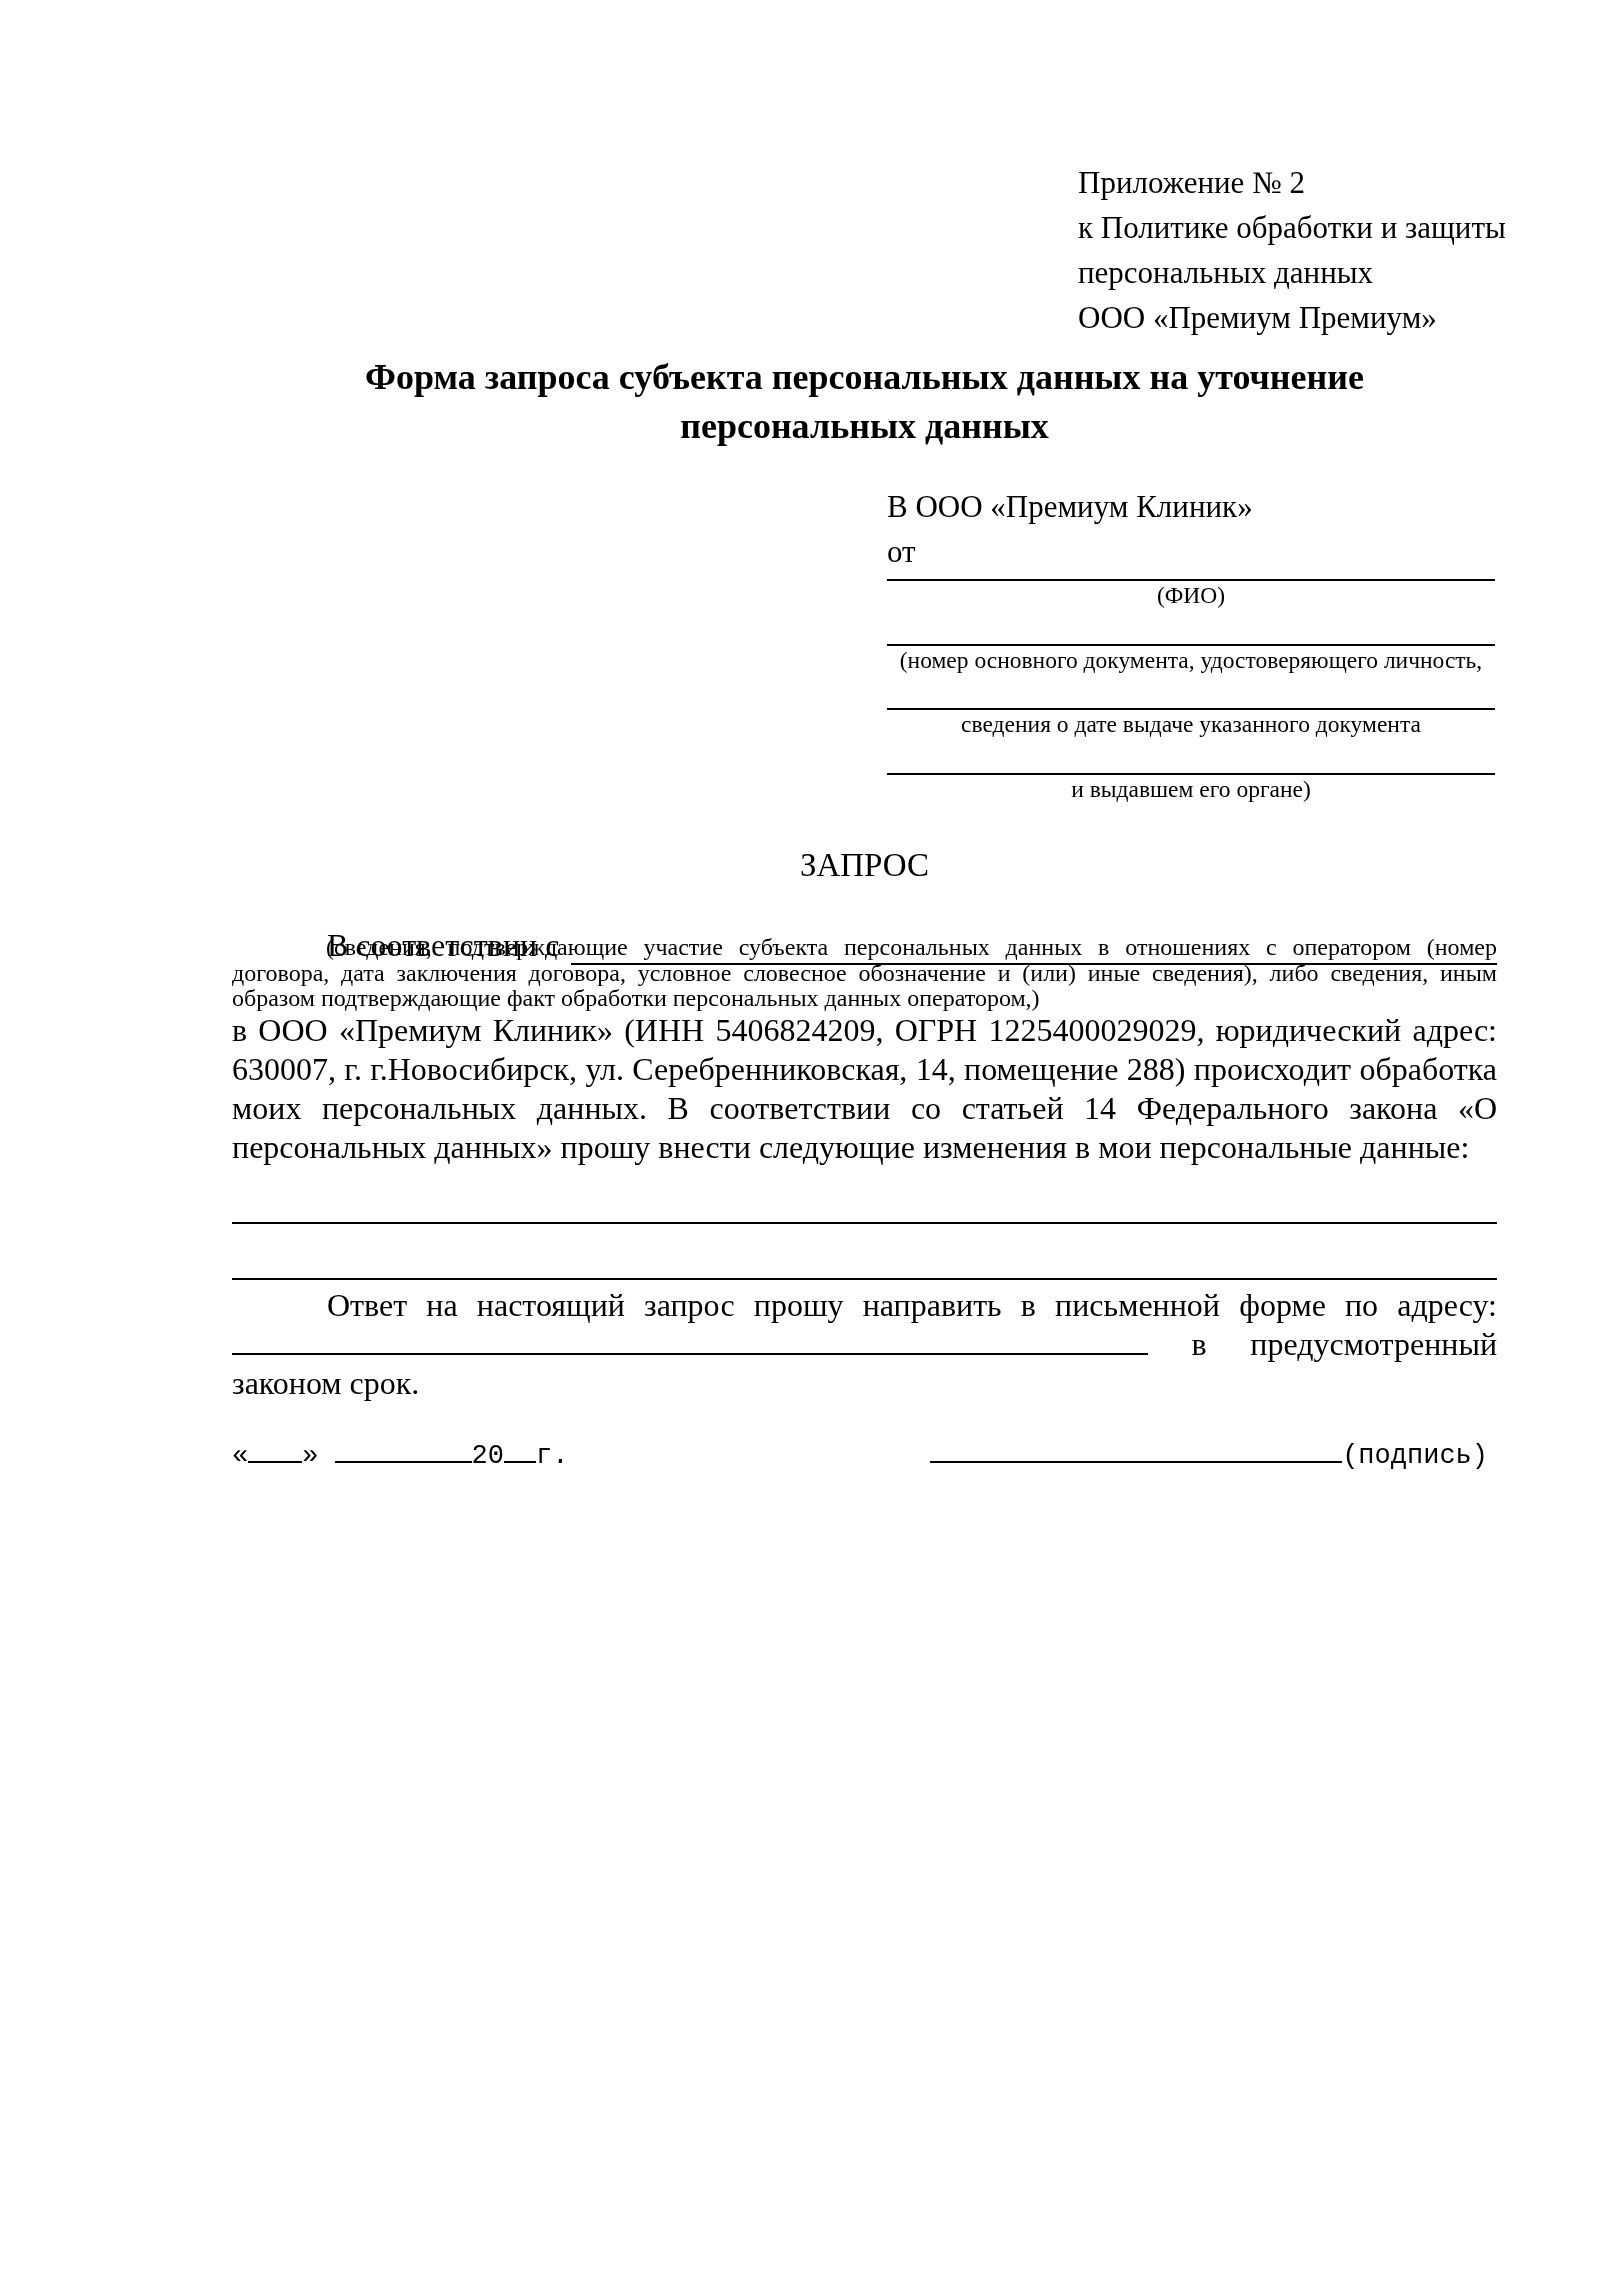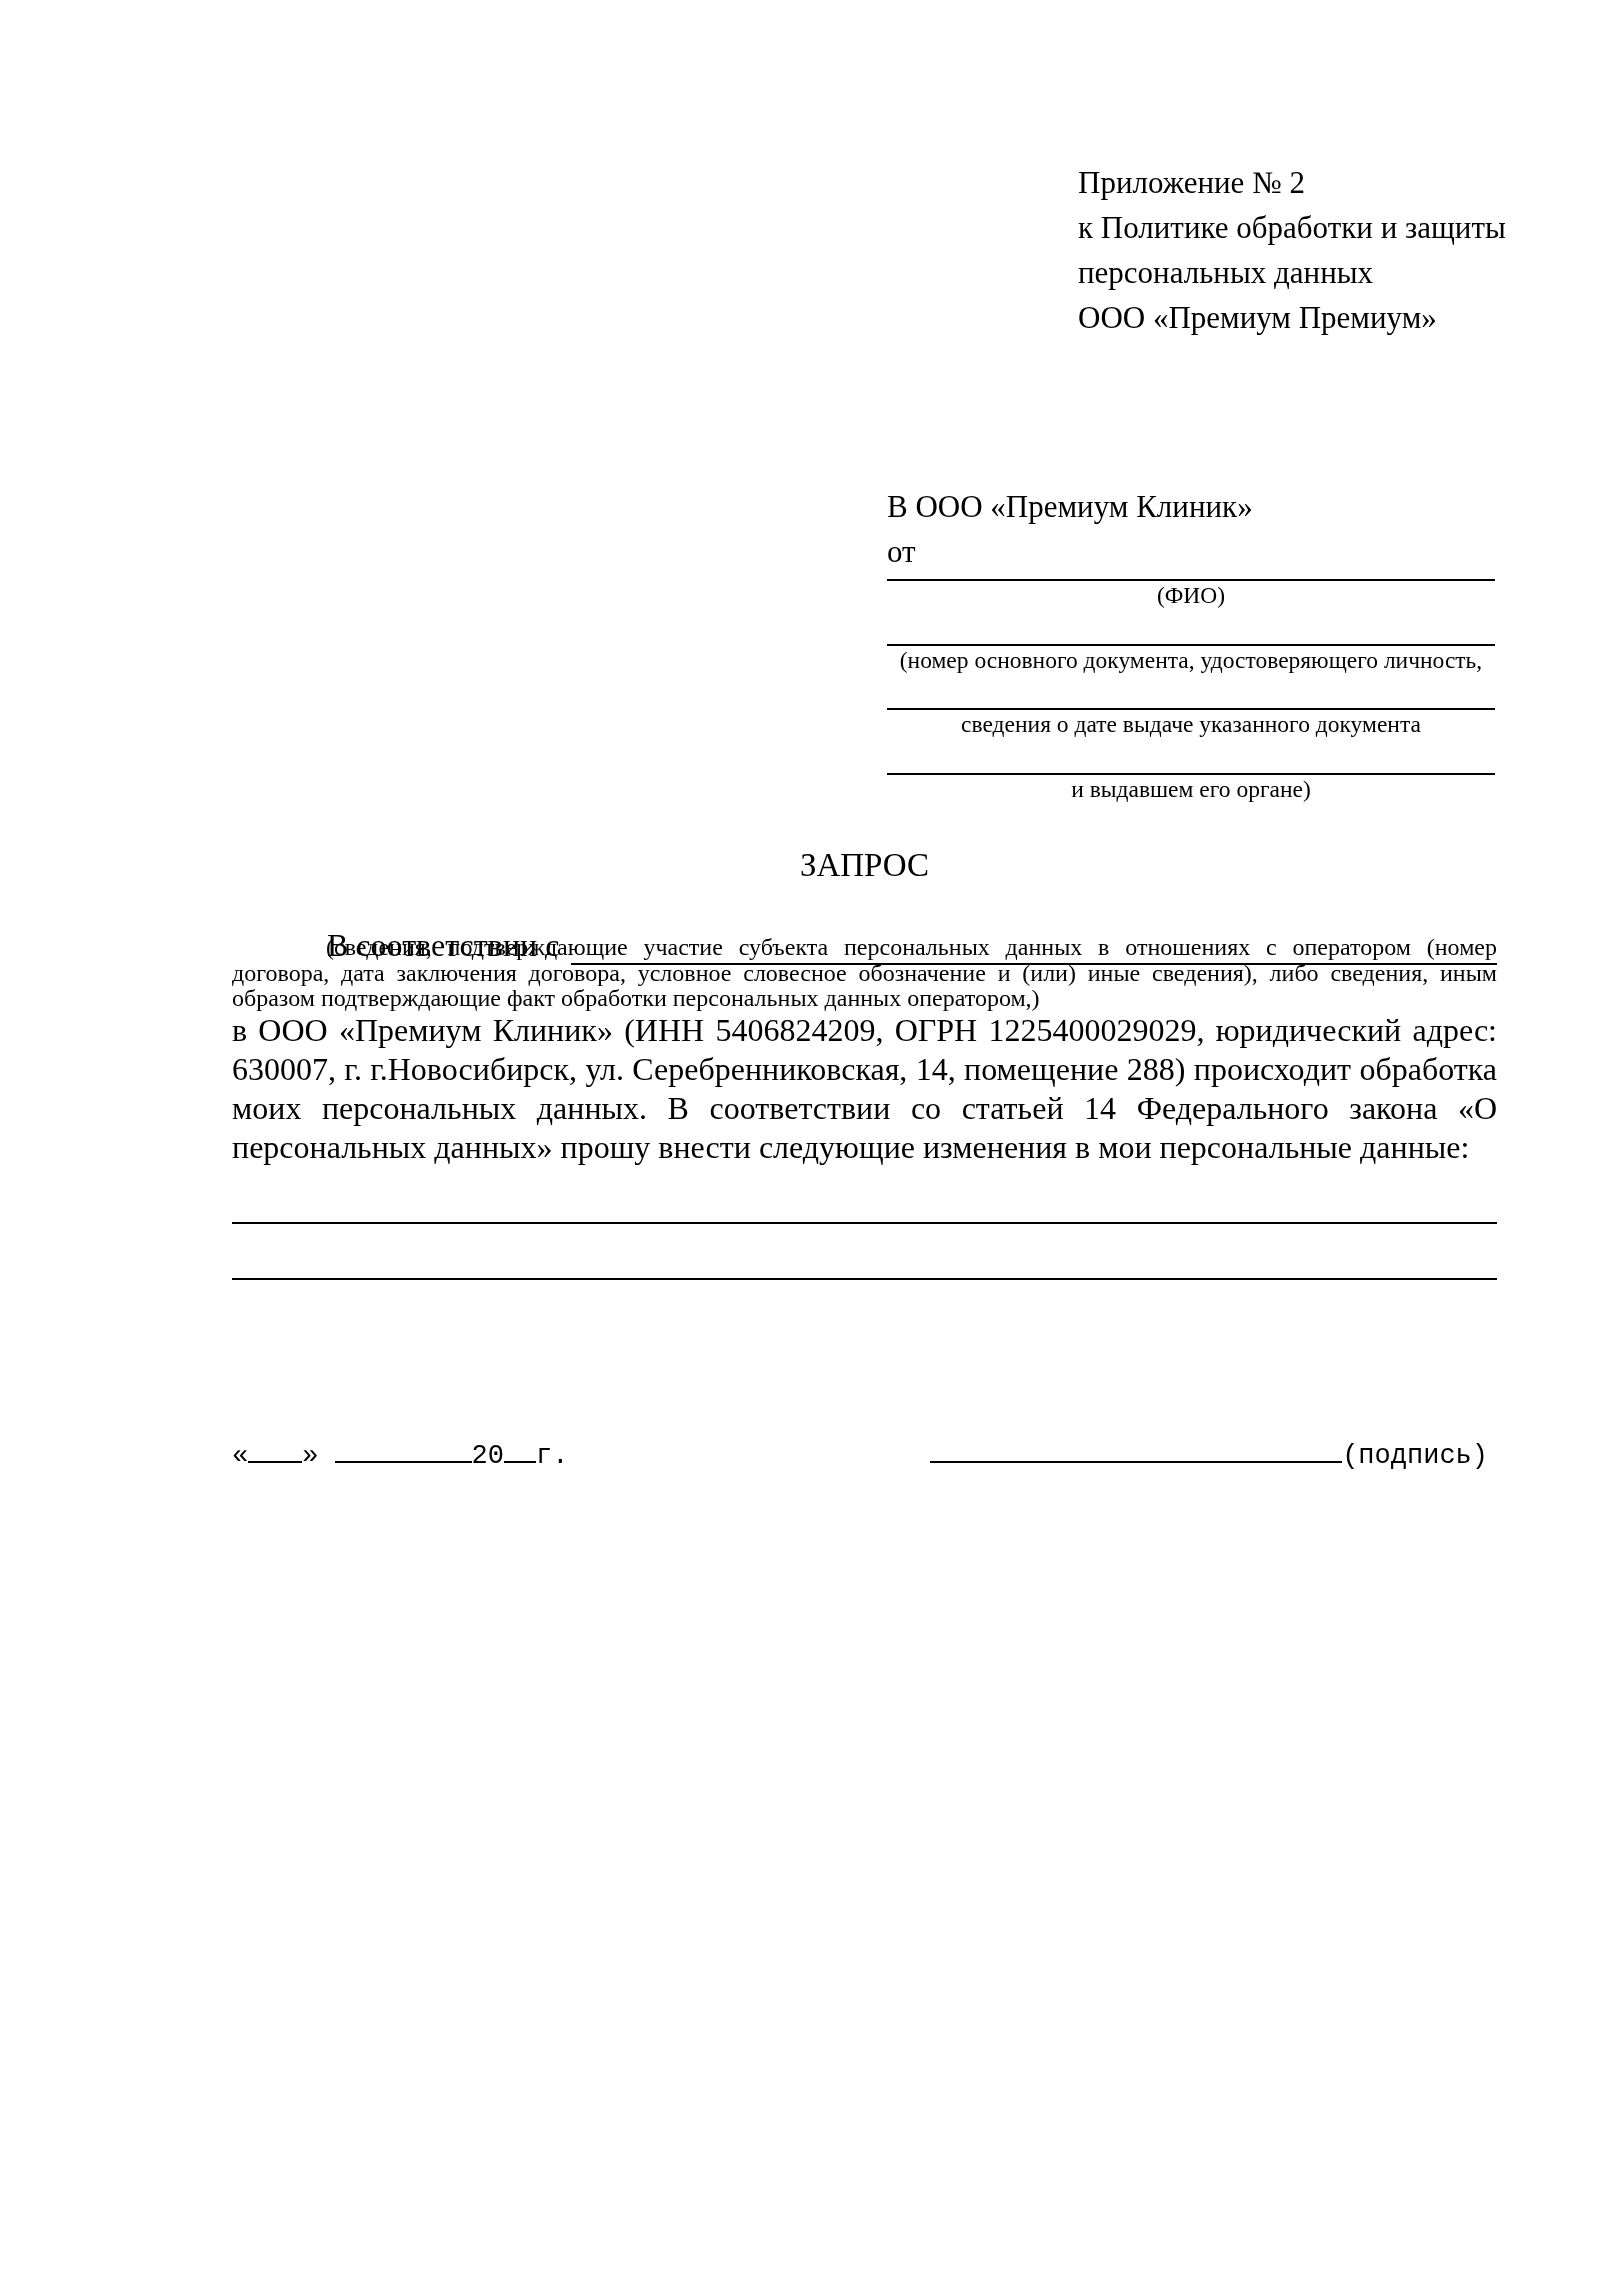--- a/index.html
+++ b/index.html
@@ -150,20 +150,23 @@
 
 <div class="page">
 
   <div class="abs appendix">
     <div>Приложение № 2</div>
     <div>к Политике обработки и защиты</div>
     <div>персональных данных</div>
     <div>ООО «Премиум Премиум»</div>
   </div>
 
+  <div class="abs content-centered doc-title">
+    <span class="title-inner">Форма запроса субъекта персональных данных на уточнение персональных данных</span>
+  </div>
 
   <div class="abs content-centered section-heading">ЗАПРОС</div>
 
   <div class="abs addressee">
     <div class="org-line">В ООО «Премиум Клиник»</div>
     <div class="from-line">от</div>
 
     <div class="field">
       <div class="blank-rule first"></div>
       <div class="field-caption">(ФИО)</div>
@@ -190,20 +193,27 @@
     <span class="fill-line"></span>
   </div>
 
   <div class="abs content fine-print">(сведения, подтверждающие участие субъекта персональных данных в отношениях с оператором (номер договора, дата заключения договора, условное словесное обозначение и (или) иные сведения), либо сведения, иным образом подтверждающие факт обработки персональных данных оператором,)</div>
 
   <div class="abs content body-par">в ООО «Премиум Клиник» (ИНН 5406824209, ОГРН 1225400029029, юридический адрес: 630007, г. г.Новосибирск, ул. Серебренниковская, 14, помещение 288) происходит обработка моих персональных данных. В соответствии со статьей 14 Федерального закона «О персональных данных» прошу внести следующие изменения в мои персональные данные:</div>
 
   <div class="abs rule-line blank-row-1" style="left:232px;"></div>
   <div class="abs rule-line blank-row-2" style="left:232px;"></div>
 
+  <div class="abs content reply-par">
+    <span>Ответ на настоящий запрос прошу направить в письменной форме по адресу:</span>
+    <span class="inline-blank addr-blank"></span>
+    <span>в</span>
+    <span>предусмотренный</span>
+    <span>законом срок.</span>
+  </div>
 
   <div class="abs date-sign-row">
     <span class="date-group">
       <span>«</span><span class="inline-blank day-blank"></span><span>»</span>
       <span class="inline-blank month-blank"></span><span>20</span><span class="inline-blank year-blank"></span><span>г.</span>
     </span>
     <span class="sign-group">
       <span class="inline-blank sign-blank"></span><span>(подпись)</span>
     </span>
   </div>

